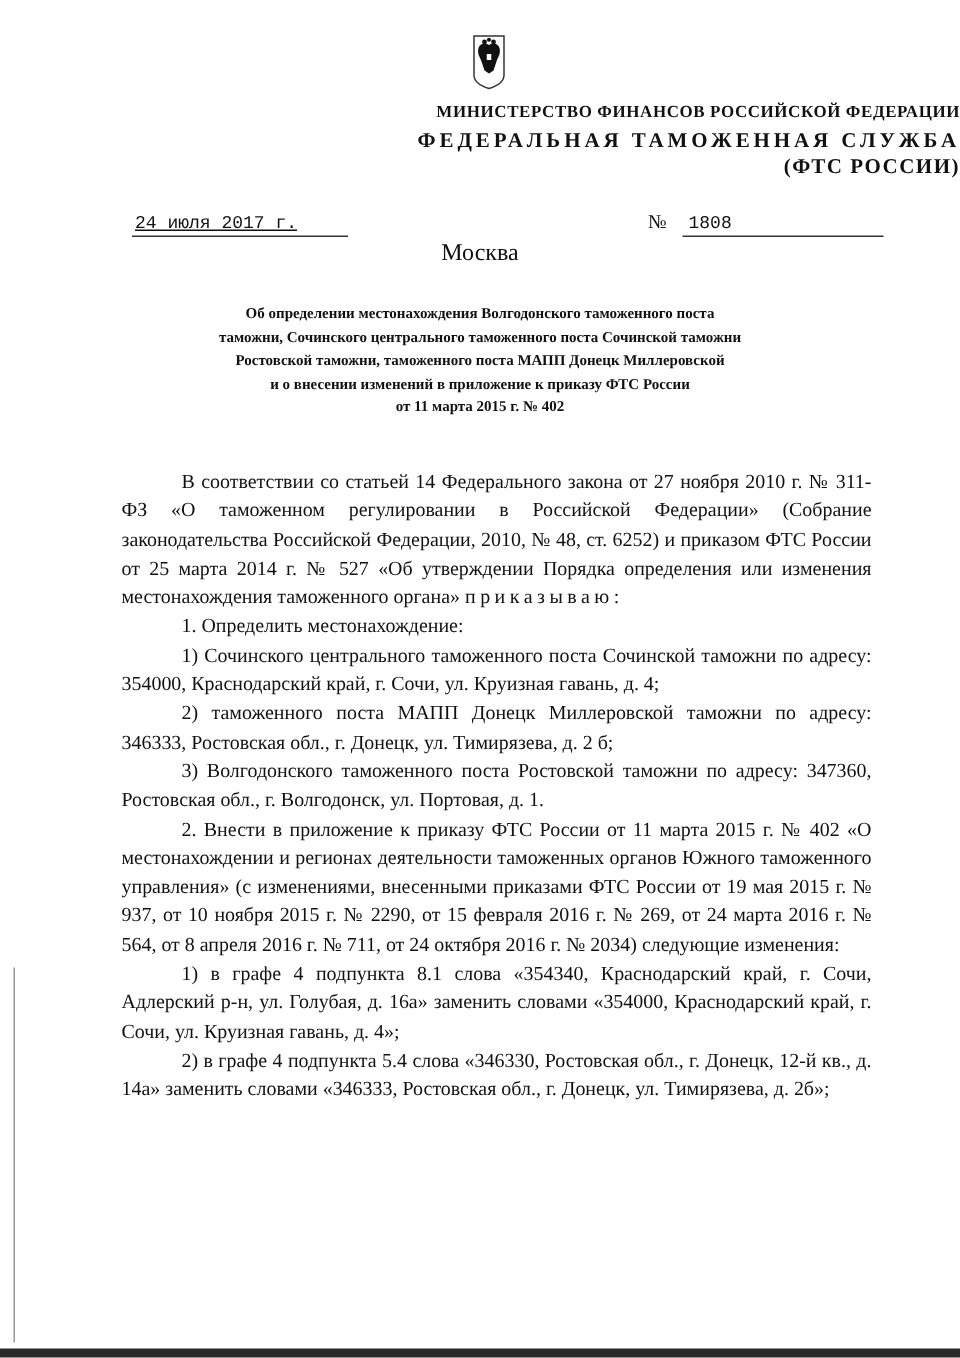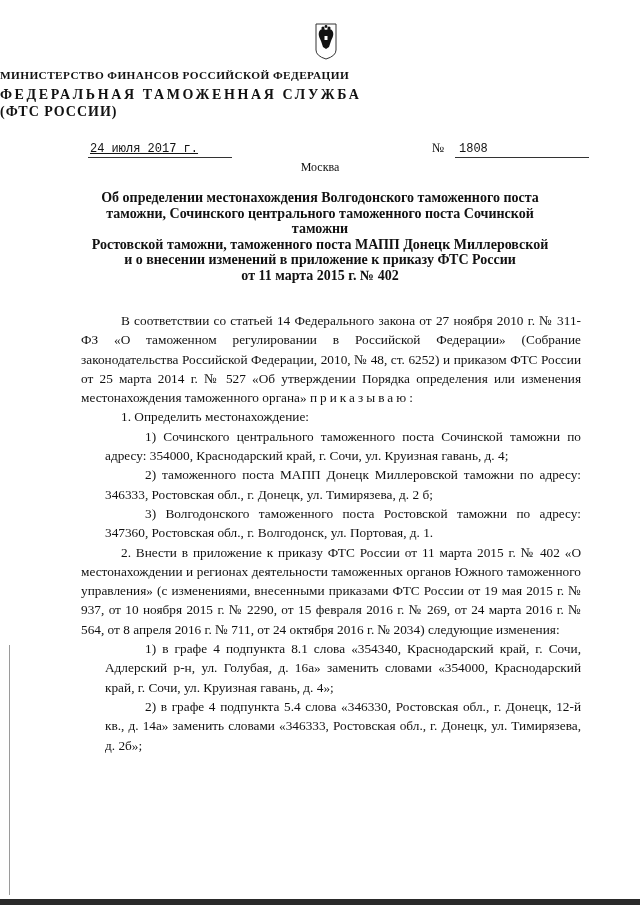--- a/index.html
+++ b/index.html
@@ -2,36 +2,36 @@
 <html><head>
 <meta charset="utf-8">
 <style>
   html, body { margin:0; padding:0; }
   body { width:640px; height:905px; background:#ffffff; position:relative; overflow:hidden;
          font-family:"Liberation Serif", serif; color:#111; }
   .page { position:absolute; left:0; top:0; width:640px; height:905px; }
   .left-rule { position:absolute; left:9px; top:645px; width:1px; height:250px; background:#9a9a9a; }
   .bottom-edge { position:absolute; left:0; top:899px; width:640px; height:6px; background:#2a2a2a; }
   .emblem { position:absolute; left:315px; top:22px; width:22px; height:38px; }
-  .hdr { position:absolute; left:0; width:640px; text-align:left; font-weight:bold; white-space:nowrap; }
+  .hdr { position:absolute; left:0; width:640px; text-align:right; font-weight:bold; white-space:nowrap; }
   .ministry { top:69px; font-size:11.3px; letter-spacing:0.4px; font-variant:small-caps; }
   .service { top:87px; font-size:14px; letter-spacing:2.6px; }
   .abbr { top:104px; font-size:14px; letter-spacing:1px; }
   .order { top:124px; font-size:15px; letter-spacing:4px; }
   .date { position:absolute; left:88px; top:142px; width:142px; border-bottom:1px solid #333;
           font-family:"Liberation Mono", monospace; font-size:12px; padding-left:2px; height:15px;text-decoration:underline; }
   .numwrap { position:absolute; left:432px; top:140px; font-size:13px; }
   .num { position:absolute; left:455px; top:142px; width:130px; border-bottom:1px solid #333;
          font-family:"Liberation Mono", monospace; font-size:12px; padding-left:4px; height:15px; }
-  .city { position:absolute; left:0; width:640px; top:160px; text-align:center; font-size:12px; }
-  .title { position:absolute; left:80px; width:480px; top:190px; text-align:center; font-weight:bold;
-           font-size:14px; line-height:15.6px; }
+  .city { position:absolute; left:0; width:640px; top:160px; text-align:center; font-size:16px; }
+  .title { position:absolute; left:80px; width:480px; top:202px; text-align:center; font-weight:bold;
+           font-size:10px; line-height:15.6px; }
   .body { position:absolute; left:81px; width:500px; top:311px; font-size:13.3px; line-height:19.3px; text-align:justify; }
   .body p { margin:0; text-indent:40px; }
-  .body p.item { text-indent:40px;margin-left:24px; }
+  .body p.item { text-indent:40px; }
   .spaced { letter-spacing:3px; }
 </style>
 </head>
 <body>
 
 <div class="page">
   <div class="left-rule"></div>
   <div class="bottom-edge"></div>
 
   <svg class="emblem" viewBox="0 0 22 38">

